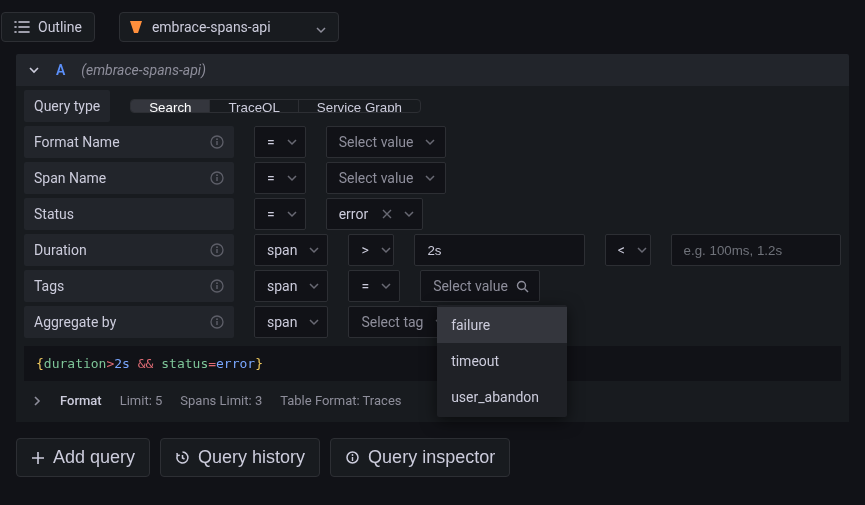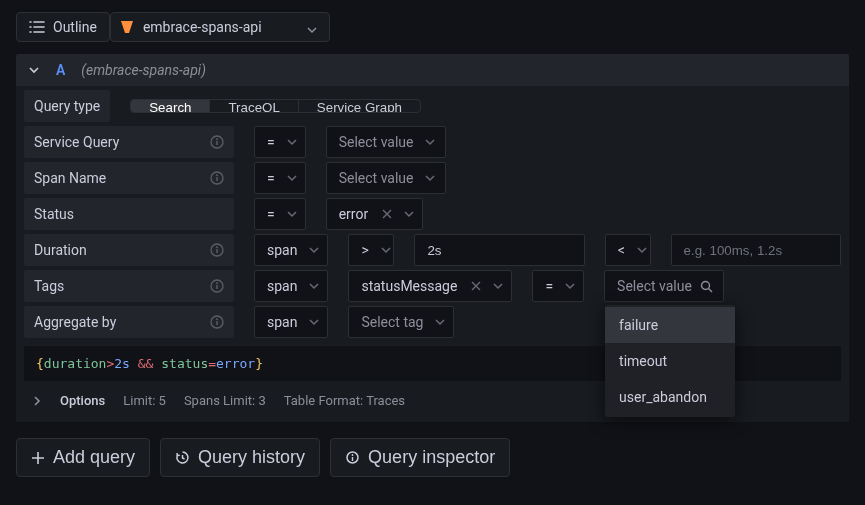--- a/index.html
+++ b/index.html
@@ -8,22 +8,22 @@
     color: #ccccdc;
     font-family: -apple-system, BlinkMacSystemFont, "Segoe UI", Roboto, sans-serif;
     font-size: 14px;
     width: 865px;
     height: 505px;
     overflow: hidden;
   }
   .topbar {
     display: flex;
     align-items: center;
-    gap: 0;
-    padding: 12px 16px;
+    gap: 24px;
+    padding: 12px 1px;
   }
   .outline-btn {
     display: inline-flex;
     align-items: center;
     gap: 8px;
     background: #181b1f;
     border: 1px solid #2d2f34;
     border-radius: 4px;
     padding: 6px 12px;
     color: #ccccdc;
@@ -152,21 +152,21 @@
     border-radius: 2px;
     height: 32px;
     padding: 0 10px 0 12px;
     color: #8e8e9b;
     min-width: 120px;
     position: relative;
   }
   .dropdown {
     position: absolute;
     top: 34px;
-    left: 0;
+    left: 16px;
     background: #1f2126;
     border-radius: 2px;
     box-shadow: 0 4px 16px rgba(0,0,0,.6);
     width: 130px;
     z-index: 50;
     padding: 2px 0;
   }
   .dropdown-item {
     padding: 10px 14px;
     color: #ccccdc;
@@ -270,21 +270,21 @@
         <button class="seg-btn active">Search</button>
         <div class="seg-divider"></div>
         <button class="seg-btn">TraceQL</button>
         <div class="seg-divider"></div>
         <button class="seg-btn">Service Graph</button>
       </div>
     </div>
 
     <div class="form-row">
       <span class="form-label">
-        <span>Service Query</span>
+        <span>Format Name</span>
         <span class="info-icon">
             <svg width="14" height="14" viewBox="0 0 14 14">
               <circle cx="7" cy="7" r="6" stroke="#8e8e9b" stroke-width="1.3" fill="none"></circle>
               <circle cx="7" cy="4.2" r="0.9" fill="#8e8e9b"></circle>
               <rect x="6.3" y="6" width="1.4" height="4" fill="#8e8e9b"></rect>
             </svg>
           </span>
       </span>
       <div class="sel op">
         <span>=</span>
@@ -411,33 +411,20 @@
           </span>
       </span>
       <div class="sel">
         <span>span</span>
         <span class="chev-down">
             <svg width="10" height="10" viewBox="0 0 10 10">
               <path d="M1 3 L5 7 L9 3" stroke="#8e8e9b" stroke-width="1.5" fill="none"></path>
             </svg>
           </span>
       </div>
-      <div class="sel">
-        <span>statusMessage</span>
-        <span class="chip-x">
-          <svg width="10" height="10" viewBox="0 0 10 10">
-              <path d="M1 1 L9 9 M9 1 L1 9" stroke="#8e8e9b" stroke-width="1.4"></path>
-            </svg>
-        </span>
-        <span class="chev-down">
-            <svg width="10" height="10" viewBox="0 0 10 10">
-              <path d="M1 3 L5 7 L9 3" stroke="#8e8e9b" stroke-width="1.5" fill="none"></path>
-            </svg>
-          </span>
-      </div>
       <div class="sel op">
         <span>=</span>
         <span class="chev-down">
             <svg width="10" height="10" viewBox="0 0 10 10">
               <path d="M1 3 L5 7 L9 3" stroke="#8e8e9b" stroke-width="1.5" fill="none"></path>
             </svg>
           </span>
       </div>
       <div class="tags-value">
         <span>Select value</span>
@@ -490,21 +477,21 @@
       <span class="amp">&amp;&amp;</span>
       <span class="kw">status</span><span class="op">=</span><span class="val">error</span><span class="br">}</span>
     </div>
 
     <div class="options-row">
       <span>
         <svg width="10" height="10" viewBox="0 0 10 10">
             <path d="M3 1 L7 5 L3 9" stroke="#8e8e9b" stroke-width="1.6" fill="none"></path>
           </svg>
       </span>
-      <span class="opt-label">Options</span>
+      <span class="opt-label">Format</span>
       <span>Limit: 5</span>
       <span>Spans Limit: 3</span>
       <span>Table Format: Traces</span>
     </div>
   </div>
 </div>
 
 <div class="footer-actions">
   <button class="btn">
     <span>

